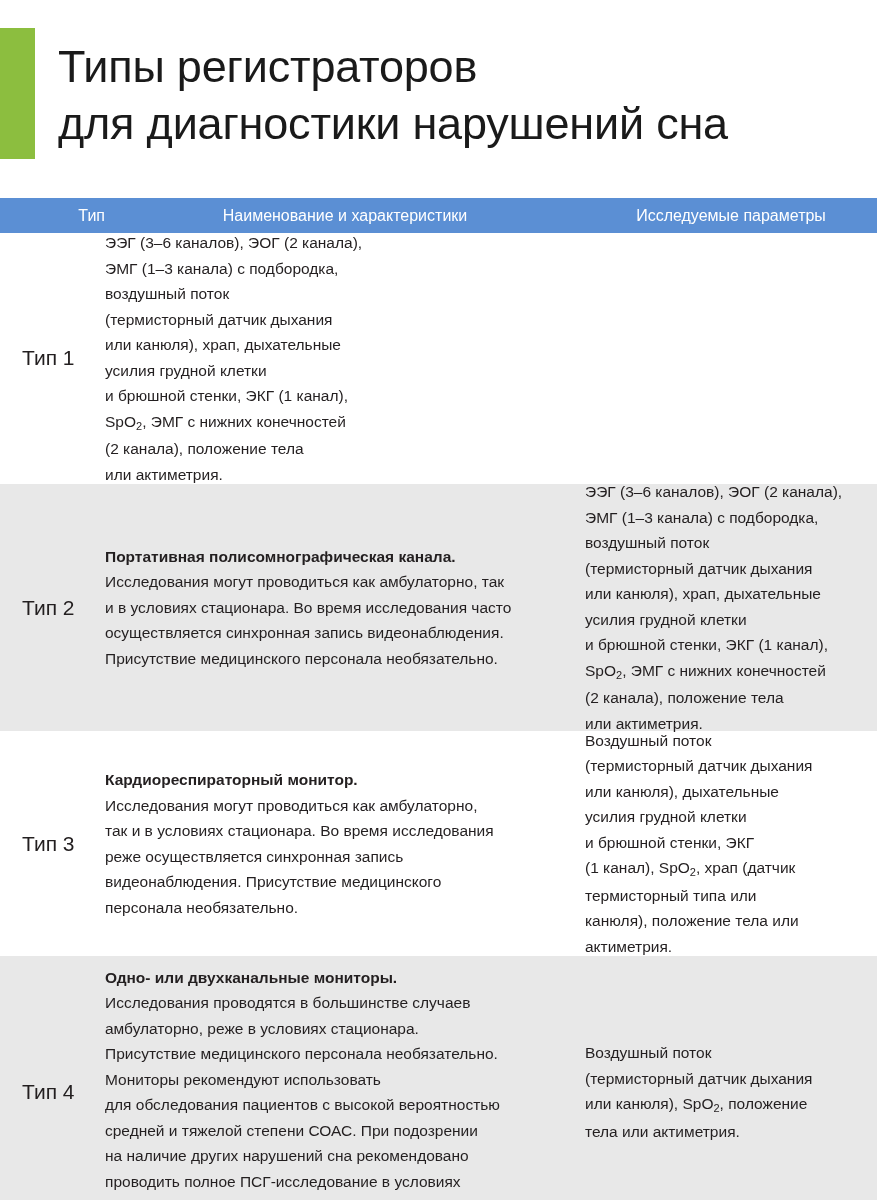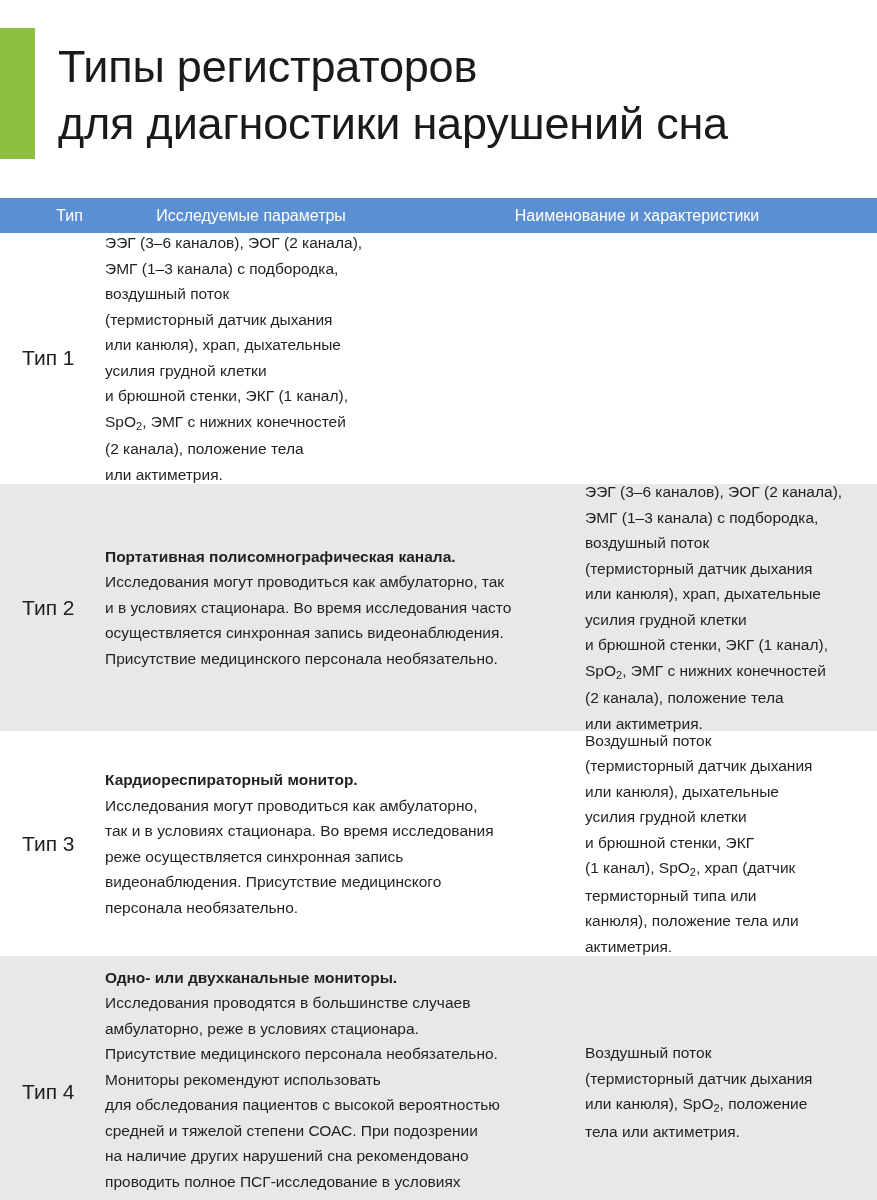--- a/index.html
+++ b/index.html
@@ -61,21 +61,21 @@
     background: #5b8fd4;
     height: 35px;
     align-items: center;
   }
   .th {
     color: #ffffff;
     font-size: 16px;
     font-weight: 400;
     line-height: 1;
   }
-  .th-type      { width: 105px; padding-left: 34px; box-sizing: border-box; text-align: center; }
+  .th-type      { width: 105px; padding-left: 34px; box-sizing: border-box; text-align: right; }
   .th-name      { width: 480px; text-align: center; }
   .th-params    { width: 292px; text-align: center; }
 
   .row {
     display: flex;
     align-items: center;
     box-sizing: border-box;
   }
   .row.zebra { background: #e8e8e8; }
   .row.plain { background: #ffffff; }
@@ -133,22 +133,22 @@
   <div class="title-block">
     <div class="accent-bar"></div>
     <div class="title-text">Типы регистраторов
 для диагностики нарушений сна</div>
   </div>
 
   <div class="table">
 
     <div class="thead">
       <div class="th th-type">Тип</div>
+      <div class="th th-name">Наименование и характеристики</div>
       <div class="th th-params">Исследуемые параметры</div>
-      <div class="th th-name">Наименование и характеристики</div>
     </div>
 
     <div class="row plain row-1">
       <div class="cell-type">Тип 1</div>
       <div class="cell-params"><span>ЭЭГ (3–6 каналов), ЭОГ (2 канала),
 ЭМГ (1–3 канала) с подбородка,
 воздушный поток
 (термисторный датчик дыхания
 или канюля), храп, дыхательные
 усилия грудной клетки

